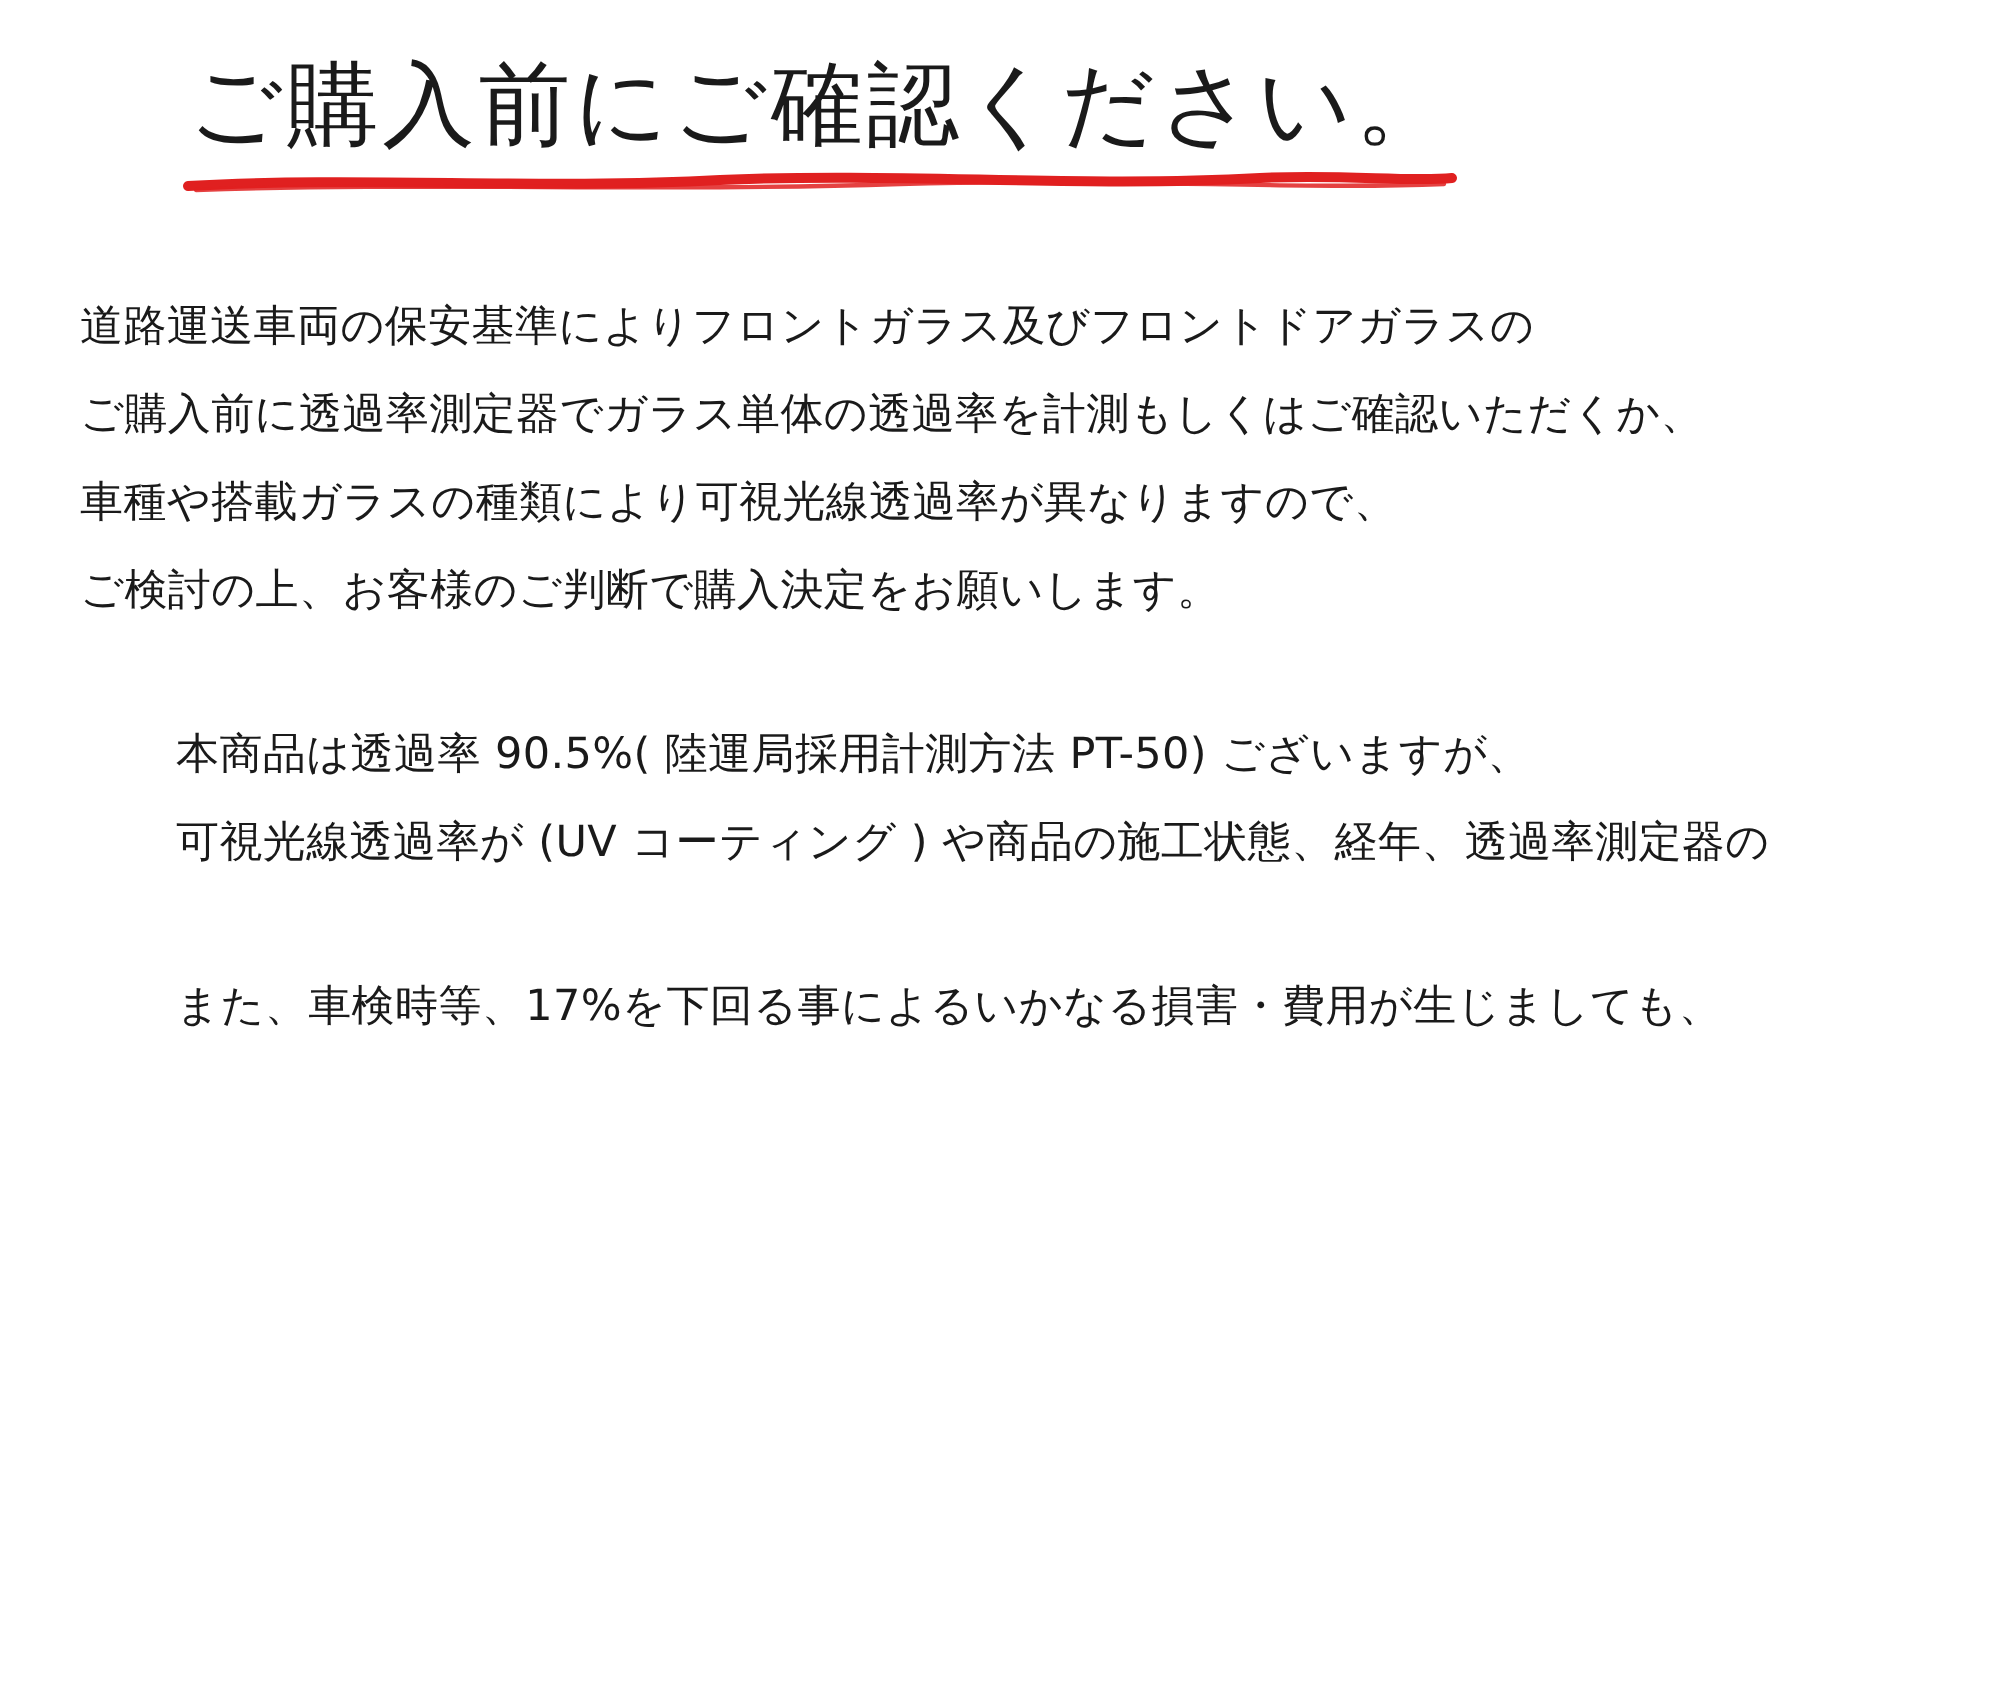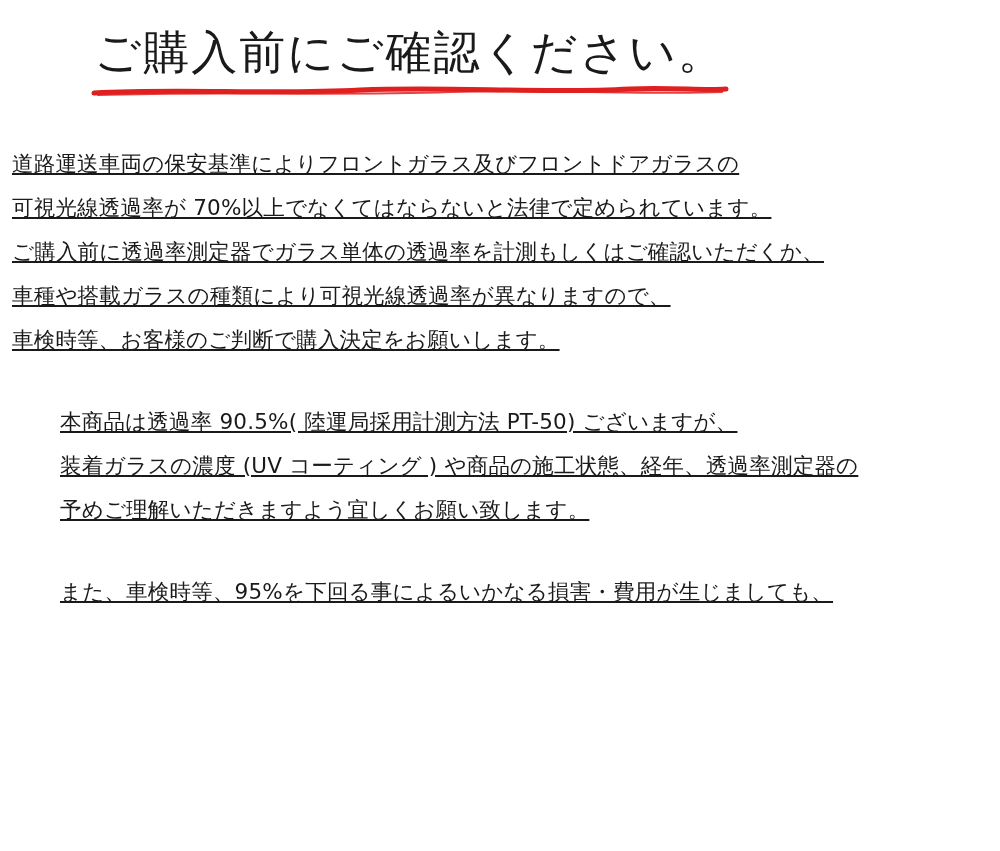--- a/index.html
+++ b/index.html
@@ -41,23 +41,22 @@
     height: 14px;
     margin: 2px auto 0 auto;
   }
   .underline-wrap svg {
     display: block;
     width: 100%;
     height: 100%;
   }
   .body-block {
     margin-top: 44px;
-    padding-left: 12px;
+    padding-left: 40px;
     padding-right: 24px;
-    text-decoration: underline;
   }
   .para {
     margin: 0 0 0 0;
   }
   .para + .para {
     margin-top: 38px;
     margin-left: 48px;
   }
   .line {
     font-size: 21.5px;
@@ -80,30 +79,28 @@
         <path d="M4,9 C 90,4 180,11 270,6 C 360,2 450,10 540,5 C 580,3 615,7 636,5" fill="none" stroke="#e02020" stroke-width="5" stroke-linecap="round"></path>
         <path d="M8,11 C 120,7 240,12 360,8 C 470,5 560,11 632,8" fill="none" stroke="#e02020" stroke-width="2.2" stroke-linecap="round" opacity="0.85"></path>
       </svg>
     </div>
   </div>
 
   <div class="body-block">
 
     <div class="para">
       <div class="line">道路運送車両の保安基準によりフロントガラス及びフロントドアガラスの</div>
-      <div class="line">可視光線透過率が 70%以上でなくてはならないと法律で定められています。</div>
       <div class="line">ご購入前に透過率測定器でガラス単体の透過率を計測もしくはご確認いただくか、</div>
       <div class="line">車種や搭載ガラスの種類により可視光線透過率が異なりますので、</div>
-      <div class="line">車検時等、お客様のご判断で購入決定をお願いします。</div>
+      <div class="line">ご検討の上、お客様のご判断で購入決定をお願いします。</div>
     </div>
 
     <div class="para">
       <div class="line">本商品は透過率 90.5%( 陸運局採用計測方法 PT-50) ございますが、</div>
-      <div class="line">装着ガラスの濃度 (UV コーティング ) や商品の施工状態、経年、透過率測定器の</div>
-      <div class="line">予めご理解いただきますよう宜しくお願い致します。</div>
+      <div class="line">可視光線透過率が (UV コーティング ) や商品の施工状態、経年、透過率測定器の</div>
     </div>
 
     <div class="para">
-      <div class="line">また、車検時等、95%を下回る事によるいかなる損害・費用が生じましても、</div>
+      <div class="line">また、車検時等、17%を下回る事によるいかなる損害・費用が生じましても、</div>
     </div>
 
   </div>
 </div>
 
 </body></html>

